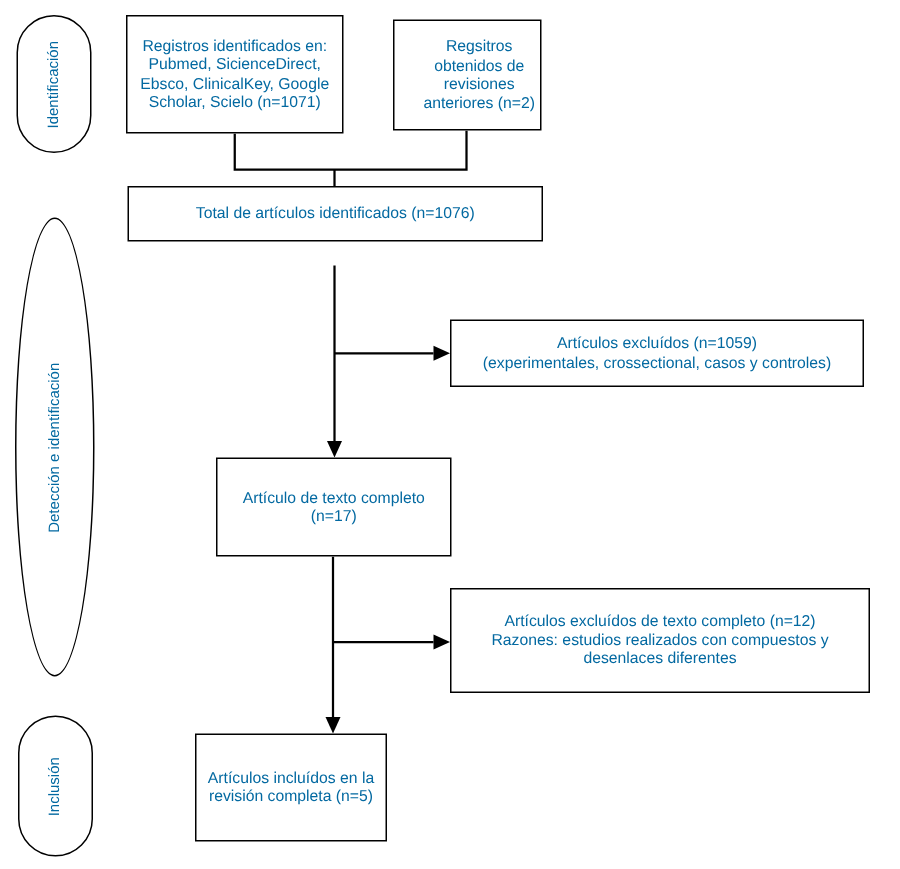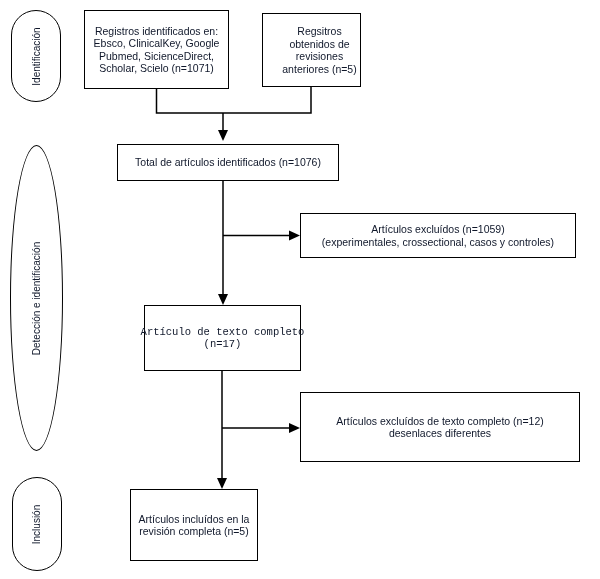--- a/index.html
+++ b/index.html
@@ -2,21 +2,21 @@
 <html><head>
 <meta charset="utf-8">
 <style>
   html, body { margin: 0; padding: 0; background: #ffffff; }
   .canvas {
     position: relative;
     width: 600px;
     height: 579px;
     background: #ffffff;
     font-family: "Liberation Sans", sans-serif;
-    color: #0f172a;
+    color: #0369a1;
     overflow: hidden;
   }
   .connectors {
     position: absolute;
     left: 0; top: 0;
     width: 600px; height: 579px;
     pointer-events: none;
   }
   .box {
     position: absolute;
@@ -48,23 +48,23 @@
   }
   .stadium { border-radius: 26px; }
   .ellipse { border-radius: 50%; }
 
   #stage-identification { left: 11px; top: 10px;  width: 50px; height: 92px; }
   #stage-screening      { left: 10px; top: 145px; width: 53px; height: 306px; }
   #stage-inclusion      { left: 12px; top: 477px; width: 50px; height: 94px; }
 
   #box-sources     { left: 84px;  top: 10px;  width: 145px; height: 79px; }
   #box-previous    { left: 262px; top: 13px;  width: 99px;  height: 74px; padding-left: 16px; }
-  #box-total       { left: 85px;  top: 144px; width: 222px; height: 37px; margin-left: 32px; }
+  #box-total       { left: 85px;  top: 124px; width: 277px; height: 37px; }
   #box-excluded1   { left: 300px; top: 213px; width: 276px; height: 45px; }
-  #box-eligibility { left: 144px; top: 305px; width: 157px; height: 66px; font-family: Liberation Mono, monospace; }
+  #box-eligibility { left: 144px; top: 305px; width: 157px; height: 66px; }
   #box-excluded2   { left: 300px; top: 392px; width: 280px; height: 70px; }
   #box-included    { left: 130px; top: 489px; width: 128px; height: 72px; }
 </style>
 </head>
 <body>
 
 <div class="canvas">
 
   <svg class="connectors" viewBox="0 0 600 579" xmlns="http://www.w3.org/2000/svg">
 
@@ -100,48 +100,49 @@
   </div>
   <div class="stage ellipse" id="stage-screening">
     <span class="vtext">Detección e identificación</span>
   </div>
   <div class="stage stadium" id="stage-inclusion">
     <span class="vtext">Inclusión</span>
   </div>
 
   <div class="box" id="box-sources">
     <div class="ln">Registros identificados en:</div>
+    <div class="ln">Pubmed, SicienceDirect,</div>
     <div class="ln">Ebsco, ClinicalKey, Google</div>
-    <div class="ln">Pubmed, SicienceDirect,</div>
     <div class="ln">Scholar, Scielo (n=1071)</div>
   </div>
 
   <div class="box" id="box-previous">
     <div class="ln">Regsitros</div>
     <div class="ln">obtenidos de</div>
     <div class="ln">revisiones</div>
-    <div class="ln">anteriores (n=5)</div>
+    <div class="ln">anteriores (n=2)</div>
   </div>
 
   <div class="box" id="box-total">
     <div class="ln">Total de artículos identificados (n=1076)</div>
   </div>
 
   <div class="box" id="box-excluded1">
     <div class="ln">Artículos excluídos (n=1059)</div>
     <div class="ln">(experimentales, crossectional, casos y controles)</div>
   </div>
 
   <div class="box" id="box-eligibility">
     <div class="ln">Artículo de texto completo</div>
     <div class="ln">(n=17)</div>
   </div>
 
   <div class="box" id="box-excluded2">
     <div class="ln">Artículos excluídos de texto completo (n=12)</div>
+    <div class="ln">Razones: estudios realizados con compuestos y</div>
     <div class="ln">desenlaces diferentes</div>
   </div>
 
   <div class="box" id="box-included">
     <div class="ln">Artículos incluídos en la</div>
     <div class="ln">revisión completa (n=5)</div>
   </div>
 
 </div>
 

